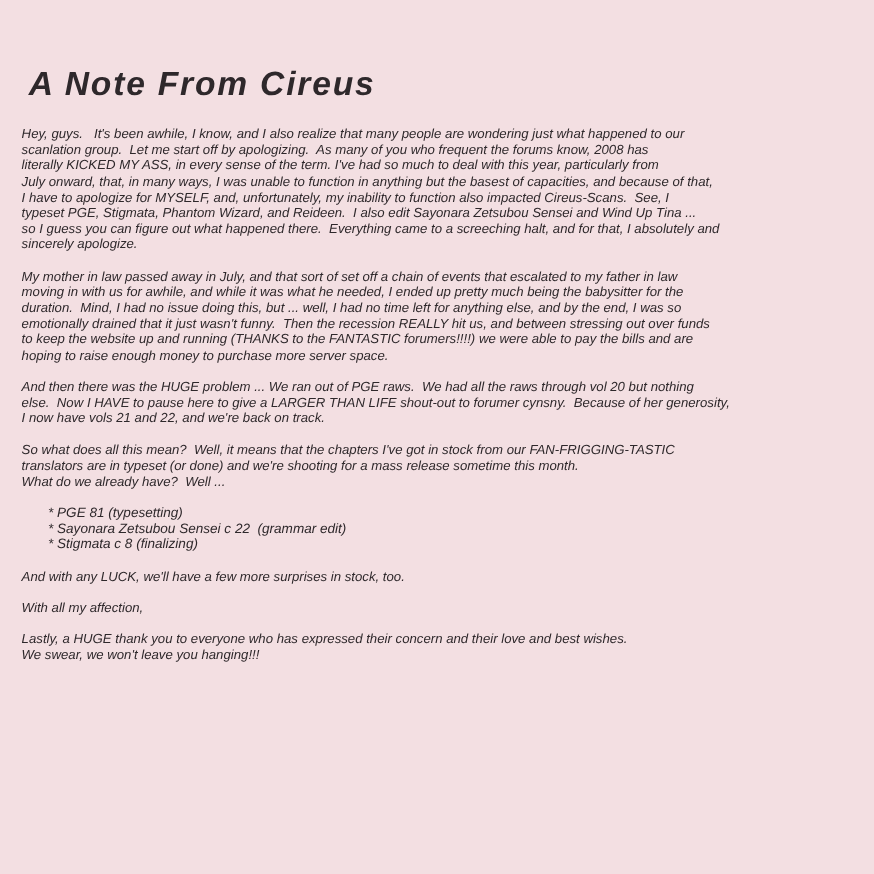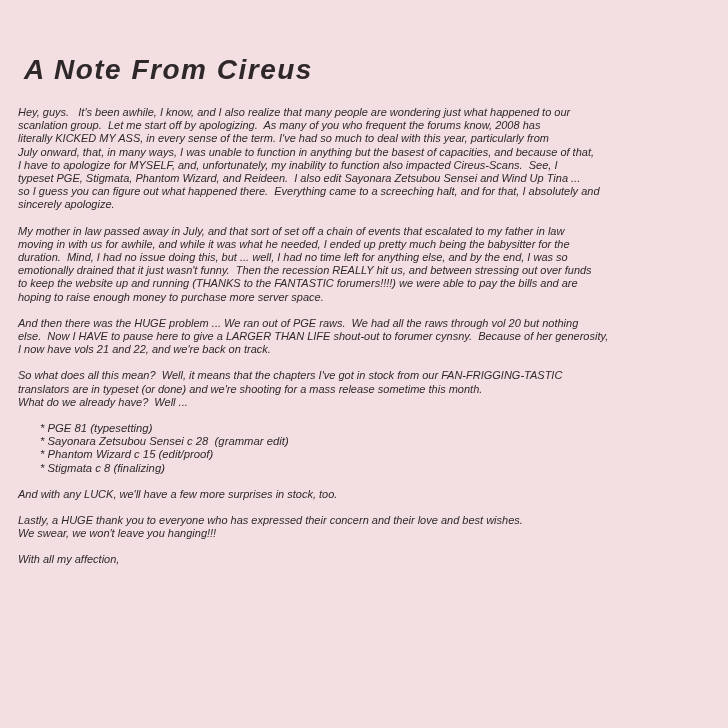--- a/index.html
+++ b/index.html
@@ -70,25 +70,24 @@
   <p class="para">And then there was the HUGE problem ... We ran out of PGE raws.  We had all the raws through vol 20 but nothing
 else.  Now I HAVE to pause here to give a LARGER THAN LIFE shout-out to forumer cynsny.  Because of her generosity,
 I now have vols 21 and 22, and we're back on track.</p>
 
   <p class="para">So what does all this mean?  Well, it means that the chapters I've got in stock from our FAN-FRIGGING-TASTIC
 translators are in typeset (or done) and we're shooting for a mass release sometime this month.
 What do we already have?  Well ...</p>
 
   <ul class="status-list">
     <li>* PGE 81 (typesetting)</li>
-    <li>* Sayonara Zetsubou Sensei c 28  (grammar edit)</li>
-    <li>* Phantom Wizard c 15 (edit/proof)</li>
+    <li>* Sayonara Zetsubou Sensei c 22  (grammar edit)</li>
     <li>* Stigmata c 8 (finalizing)</li>
   </ul>
 
   <p class="para">And with any LUCK, we'll have a few more surprises in stock, too.</p>
 
+  <p class="para">With all my affection,</p>
+
   <p class="para">Lastly, a HUGE thank you to everyone who has expressed their concern and their love and best wishes.
 We swear, we won't leave you hanging!!!</p>
-
-  <p class="para">With all my affection,</p>
 
 </div>
 
 </body></html>

